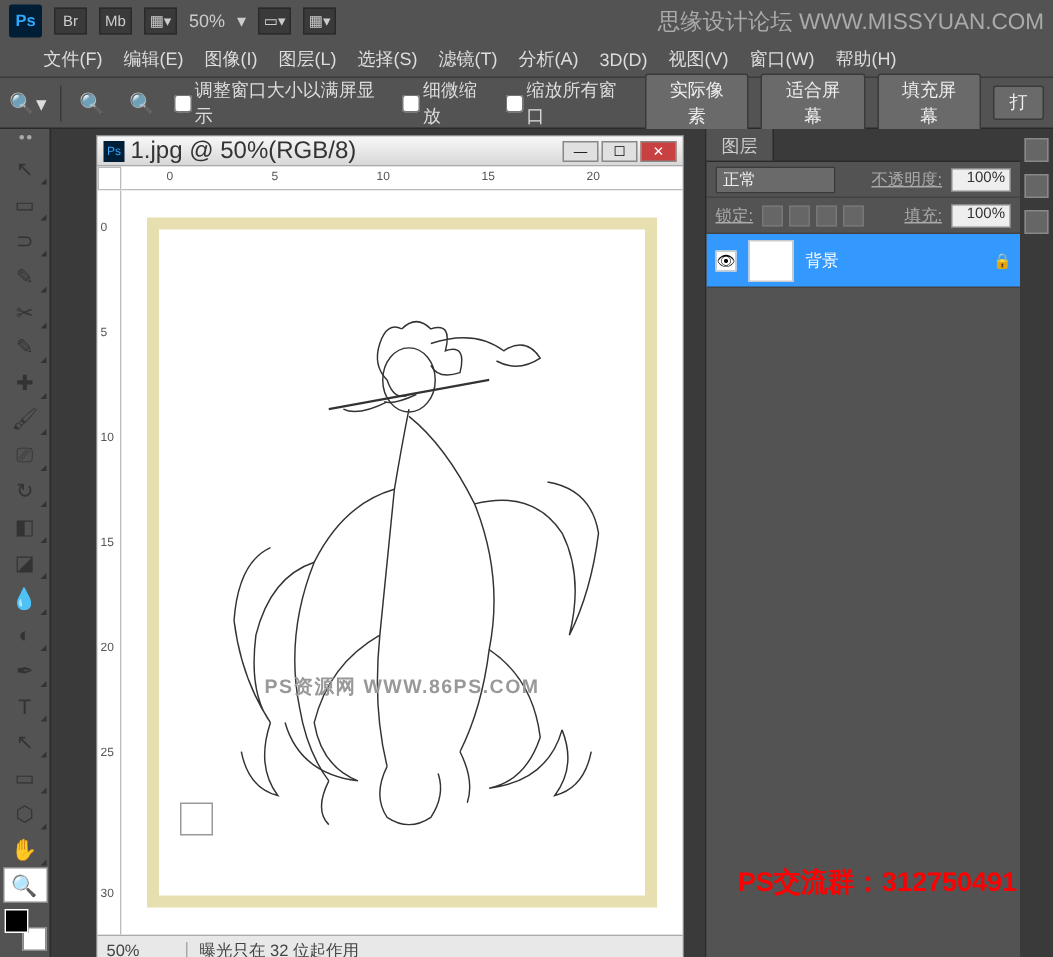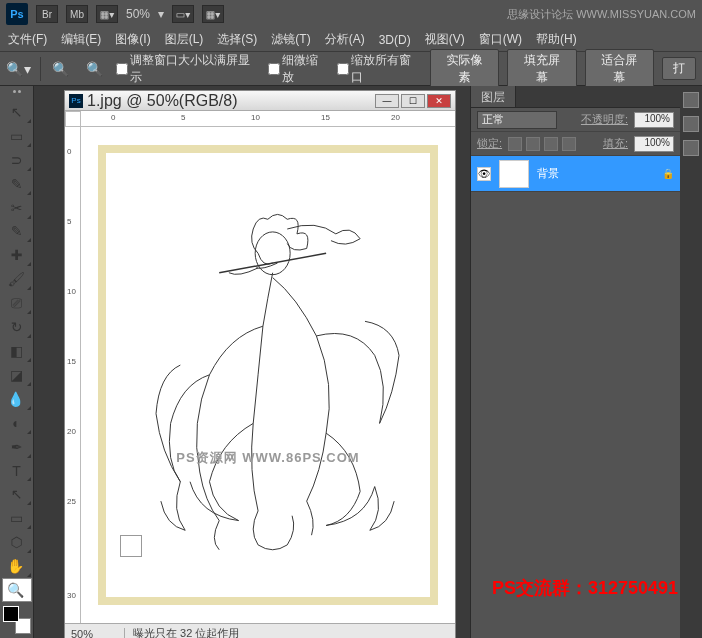--- a/index.html
+++ b/index.html
@@ -3,23 +3,23 @@
 <meta charset="utf-8">
 <style>
 * { margin: 0; padding: 0; box-sizing: border-box; font-family: "Microsoft YaHei", sans-serif; }
 body { width: 702px; height: 638px; background: #535353; overflow: hidden; position: relative; }
 
 .app-header { background: #535353; height: 28px; display: flex; align-items: center; padding: 0 6px; gap: 8px; }
 .ps-icon { width: 22px; height: 22px; background: #001e36; color: #31a8ff; font-weight: bold; font-size: 11px; display: flex; align-items: center; justify-content: center; border-radius: 2px; }
 .hdr-btn { width: 22px; height: 18px; background: #3a3a3a; border: 1px solid #2a2a2a; color: #ccc; font-size: 10px; display: flex; align-items: center; justify-content: center; cursor: pointer; }
 .zoom-sel { color: #ccc; font-size: 12px; background: transparent; border: none; }
 .hdr-spacer { flex: 1; }
-.hdr-text-right { color: #aaa; font-size: 11px; text-align: right; }
-
-.menubar { background: #535353; height: 24px; display: flex; align-items: center; padding: 0 4px; gap: 6px; border-bottom: 1px solid #3a3a3a; }
+.hdr-text-right { color: #aaa; font-size: 15px; text-align: right; }
+
+.menubar { background: #535353; height: 24px; display: flex; align-items: center; padding: 0 25px; gap: 6px; border-bottom: 1px solid #3a3a3a; }
 .menu-item { color: #ddd; font-size: 12px; padding: 2px 4px; cursor: pointer; }
 
 .options-bar { background: #535353; height: 34px; display: flex; align-items: center; padding: 0 6px; gap: 8px; border-bottom: 1px solid #2a2a2a; }
 .tool-icon { width: 26px; height: 22px; display: flex; align-items: center; justify-content: center; color: #ddd; font-size: 14px; }
 .opt-check { display: flex; align-items: center; gap: 2px; color: #ddd; font-size: 12px; }
 .opt-check input { width: 12px; height: 12px; }
 .opt-btn { background: #6a6a6a; border: 1px solid #3a3a3a; color: #eee; font-size: 12px; padding: 2px 10px; cursor: pointer; border-radius: 2px; }
 
 .workspace { display: flex; height: 552px; }
 
@@ -124,22 +124,22 @@
     </label>
   <label class="opt-check">
       <input type="checkbox" style="">
       <span>细微缩放</span>
     </label>
   <label class="opt-check">
       <input type="checkbox" style="">
       <span>缩放所有窗口</span>
     </label>
   <button class="opt-btn">实际像素</button>
+  <button class="opt-btn">适合屏幕</button>
   <button class="opt-btn">填充屏幕</button>
-  <button class="opt-btn">适合屏幕</button>
   <button class="opt-btn">打</button>
 </div>
 
 <div class="workspace">
 
   <div class="tool-palette">
     <div class="palette-dots">
         <span></span>
         <span></span>
       </div>

